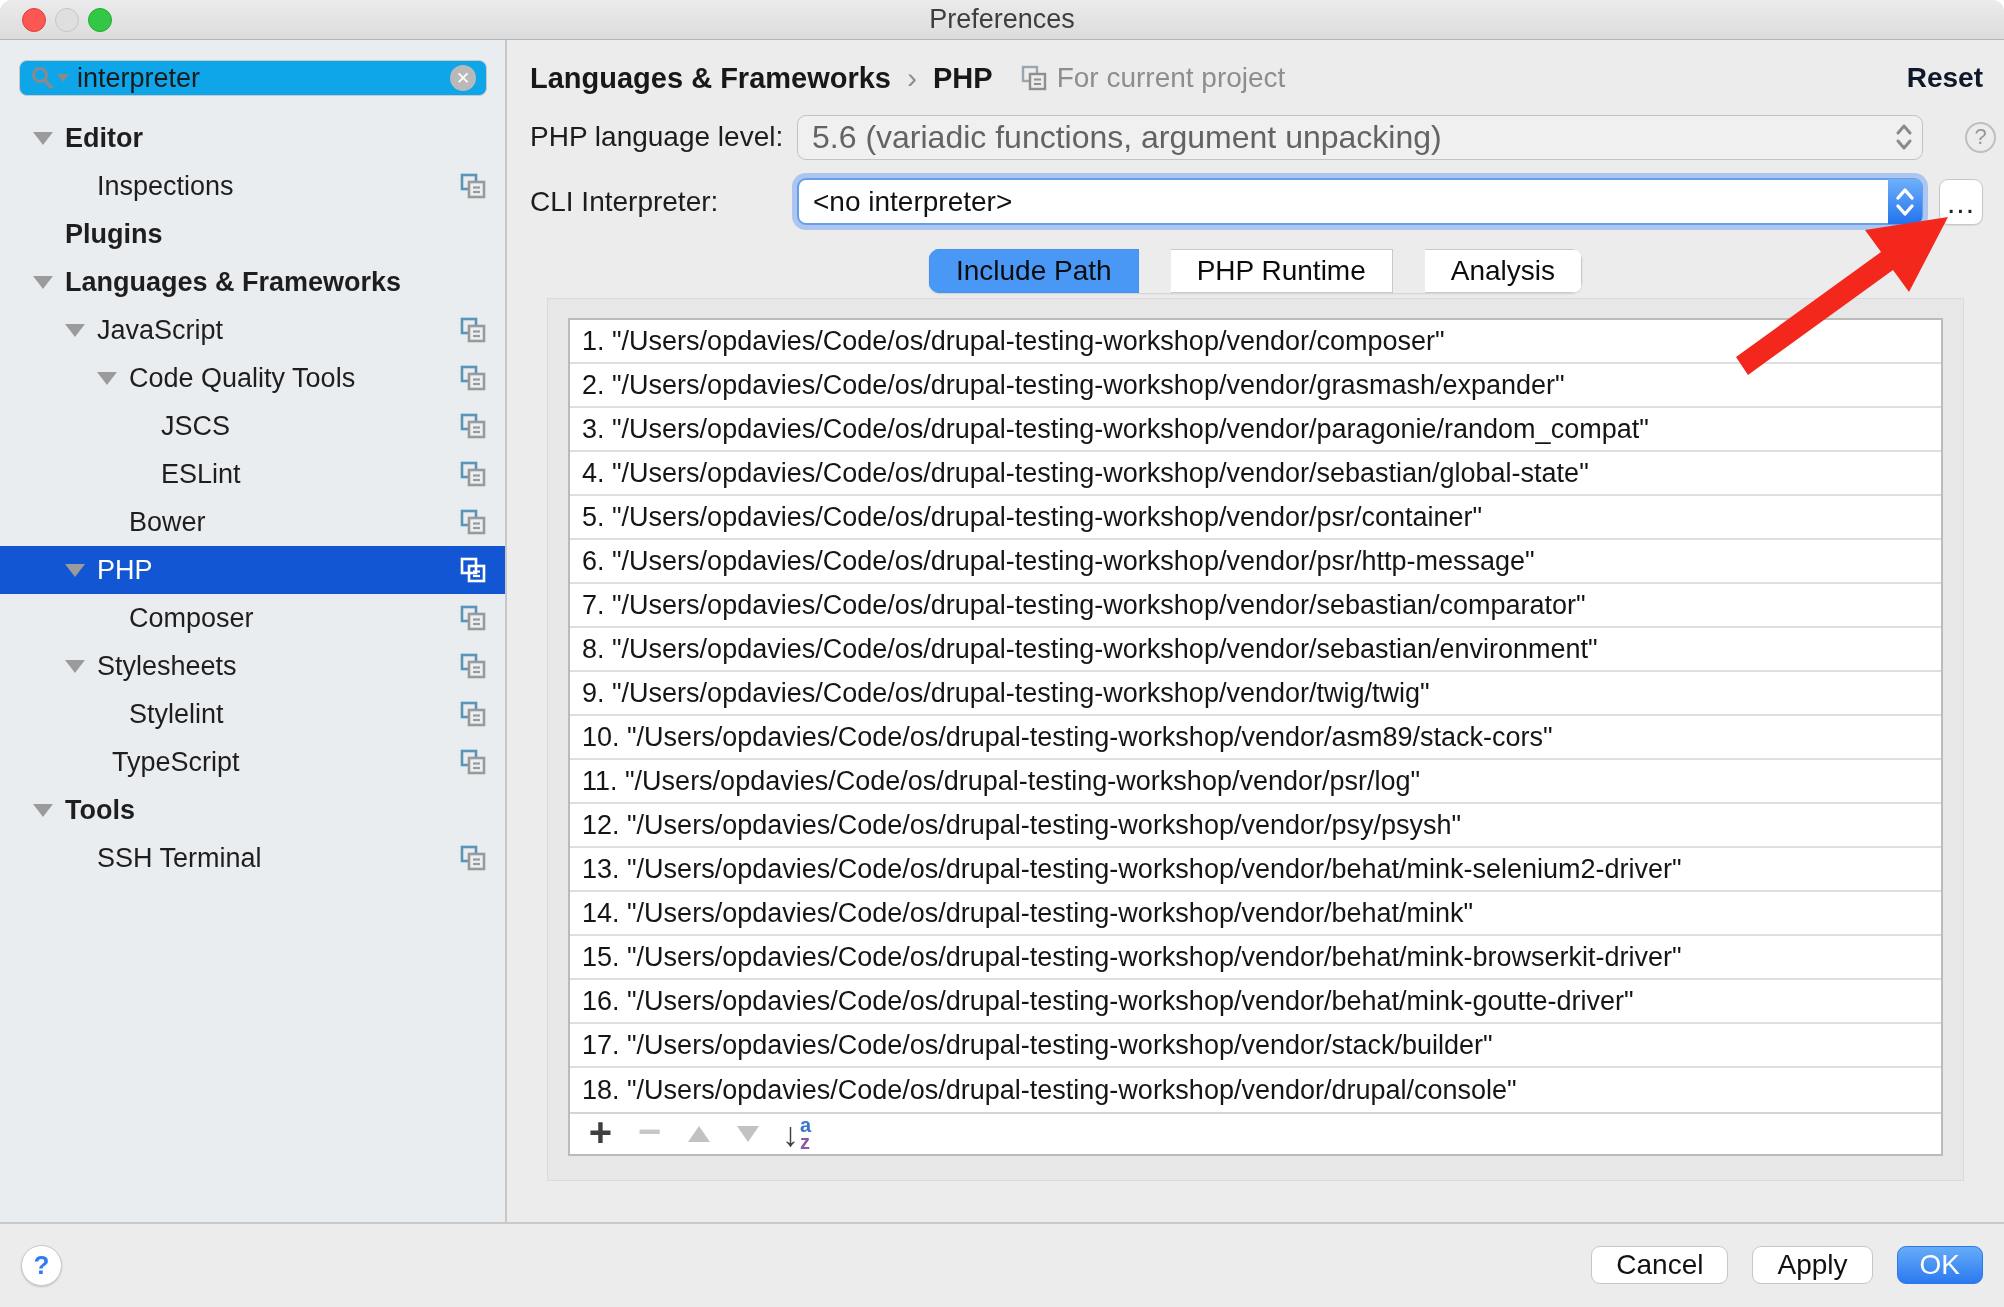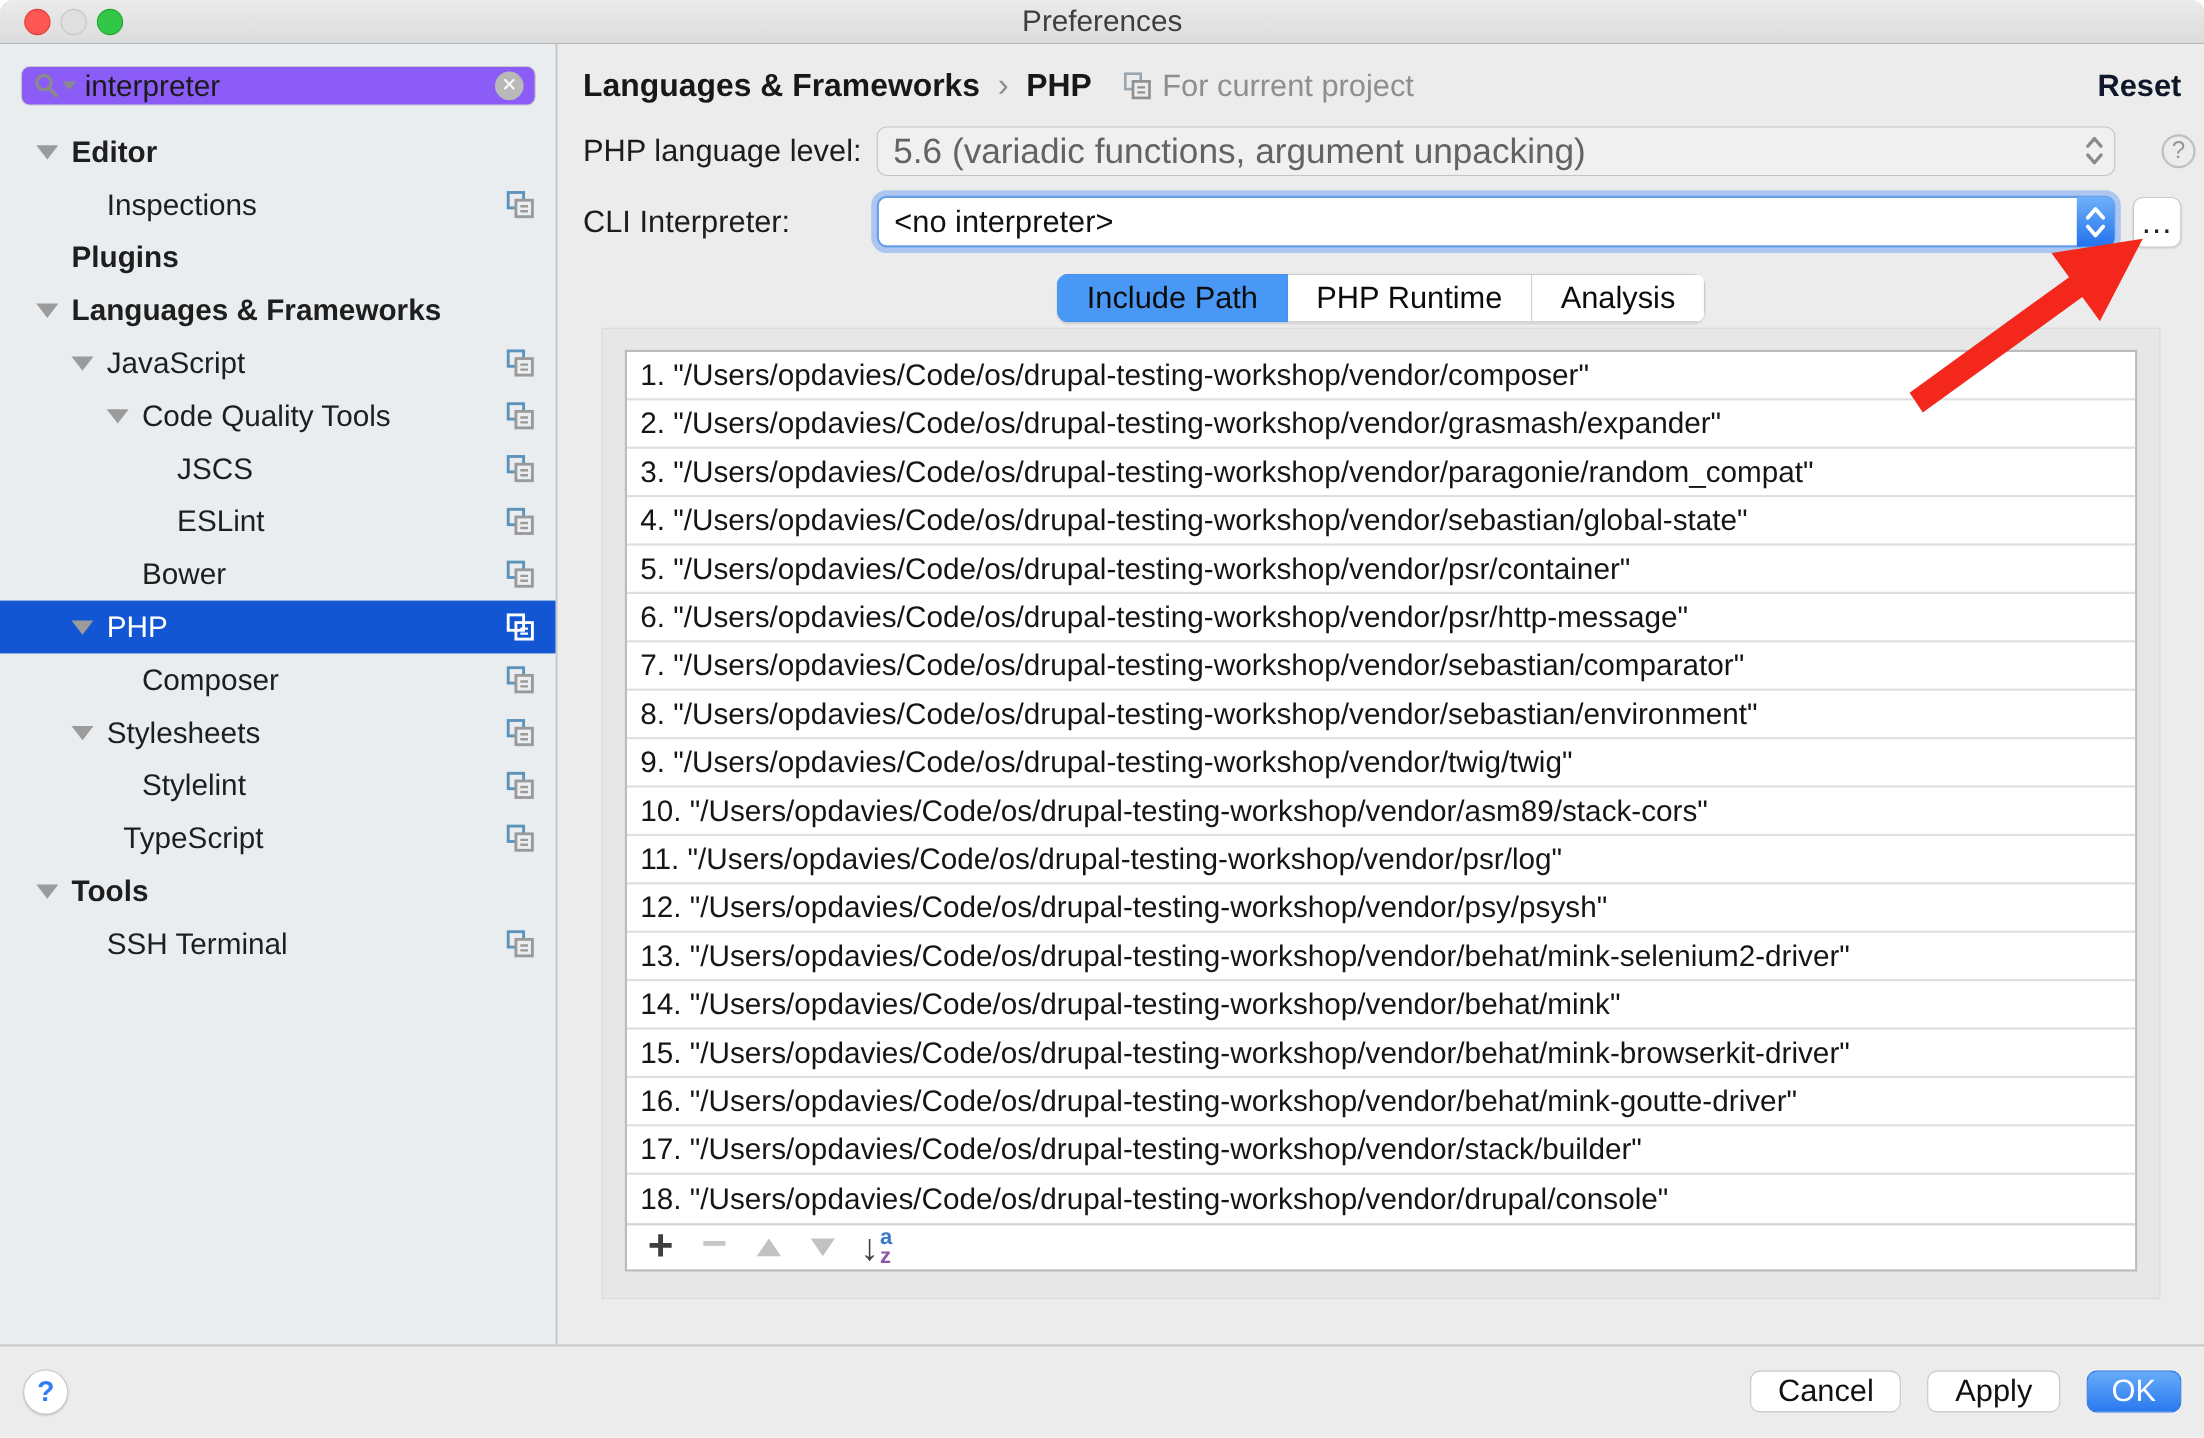--- a/index.html
+++ b/index.html
@@ -16,21 +16,21 @@
   .tl { width:24px; height:24px; border-radius:50%; display:inline-block; }
   .tl.red   { background:#FC5753; border:1px solid #DF3E38; }
   .tl.gray  { background:#DFDFDF; border:1px solid #C5C5C5; }
   .tl.green { background:#33C748; border:1px solid #23A832; }
 
   
   .wbody { display:flex; height:1182px; }
 
   
   .sidebar { width:507px; background:#E9EDEF; border-right:2px solid #C8C8C8; position:relative; }
-  .searchbox { margin:20px 0 0 19px; width:468px; height:36px; background:#8b5cf6;
+  .searchbox { margin:20px 0 0 19px; width:468px; height:36px; background:#0ea5e9;
                border:1px solid #C9C9C9; border-radius:8px; display:flex; align-items:center; padding:0 10px; }
   .search-caret { width:0; height:0; border-left:6px solid transparent; border-right:6px solid transparent;
                   border-top:8px solid #8A8A8A; margin-left:3px; }
   .search-text { margin-left:8px; font-size:27px; color:#1A1A1A; }
   .sspacer { flex:1; }
   .clear { width:26px; height:26px; border-radius:50%; background:#B9B9B9; color:#fff; font-size:17px;
            display:flex; align-items:center; justify-content:center; }
   #tree { margin-top:18px; }
   .trow { display:flex; align-items:center; height:48px; font-size:27px; color:#1E1E1E; position:relative; }
   .trow.bold .tlabel { font-weight:bold; }
@@ -65,21 +65,21 @@
                   background:linear-gradient(#6FB0F9,#2273EE); border-radius:0 7px 7px 0;
                   display:flex; align-items:center; justify-content:center; }
   .help-circle { width:31px; height:31px; border-radius:50%; border:2px solid #BFBFBF; color:#969696;
                  display:flex; align-items:center; justify-content:center; font-size:22px; margin-left:42px; }
   .browse-btn { margin-left:16px; width:44px; height:46px; background:#fff; border:1px solid #C8C8C8;
                 border-radius:9px; font-size:30px; letter-spacing:1px; color:#222; display:flex;
                 align-items:flex-start; justify-content:center; line-height:30px; padding-top:8px;
                 box-shadow:0 1px 1px rgba(0,0,0,.08); }
 
   .tabsbar { display:flex; width:fit-content; margin:24px auto 0; height:44px; border-radius:10px;
-             overflow:hidden; box-shadow:0 1px 2px rgba(0,0,0,.12); }
+             overflow:hidden; box-shadow:0 1px 2px rgba(0,0,0,.12);gap:32px; }
   .tab { background:#fff; border:1px solid #C9C9C9; border-left:none; font-size:28px; color:#0C0C0C;
          display:flex; align-items:center; padding:0 26px; }
   .tab:first-child { border-left:1px solid #C9C9C9; }
   .tab.active { background:#4A98F6; border-color:#4890EE; }
 
   .panel { margin:5px 0 0 40px; width:1417px; height:883px; background:#E7E7E7; border:1px solid #DADADA; }
   .listbox { margin:19px 20px 0 20px; background:#fff; border:2px solid #BBBBBB; }
   .prow { height:44px; border-bottom:2px solid #DFDFDF; display:flex; align-items:center;
           padding-left:12px; font-size:27px; color:#151515; white-space:nowrap; overflow:hidden; }
   .prow:last-child { border-bottom:none; }

